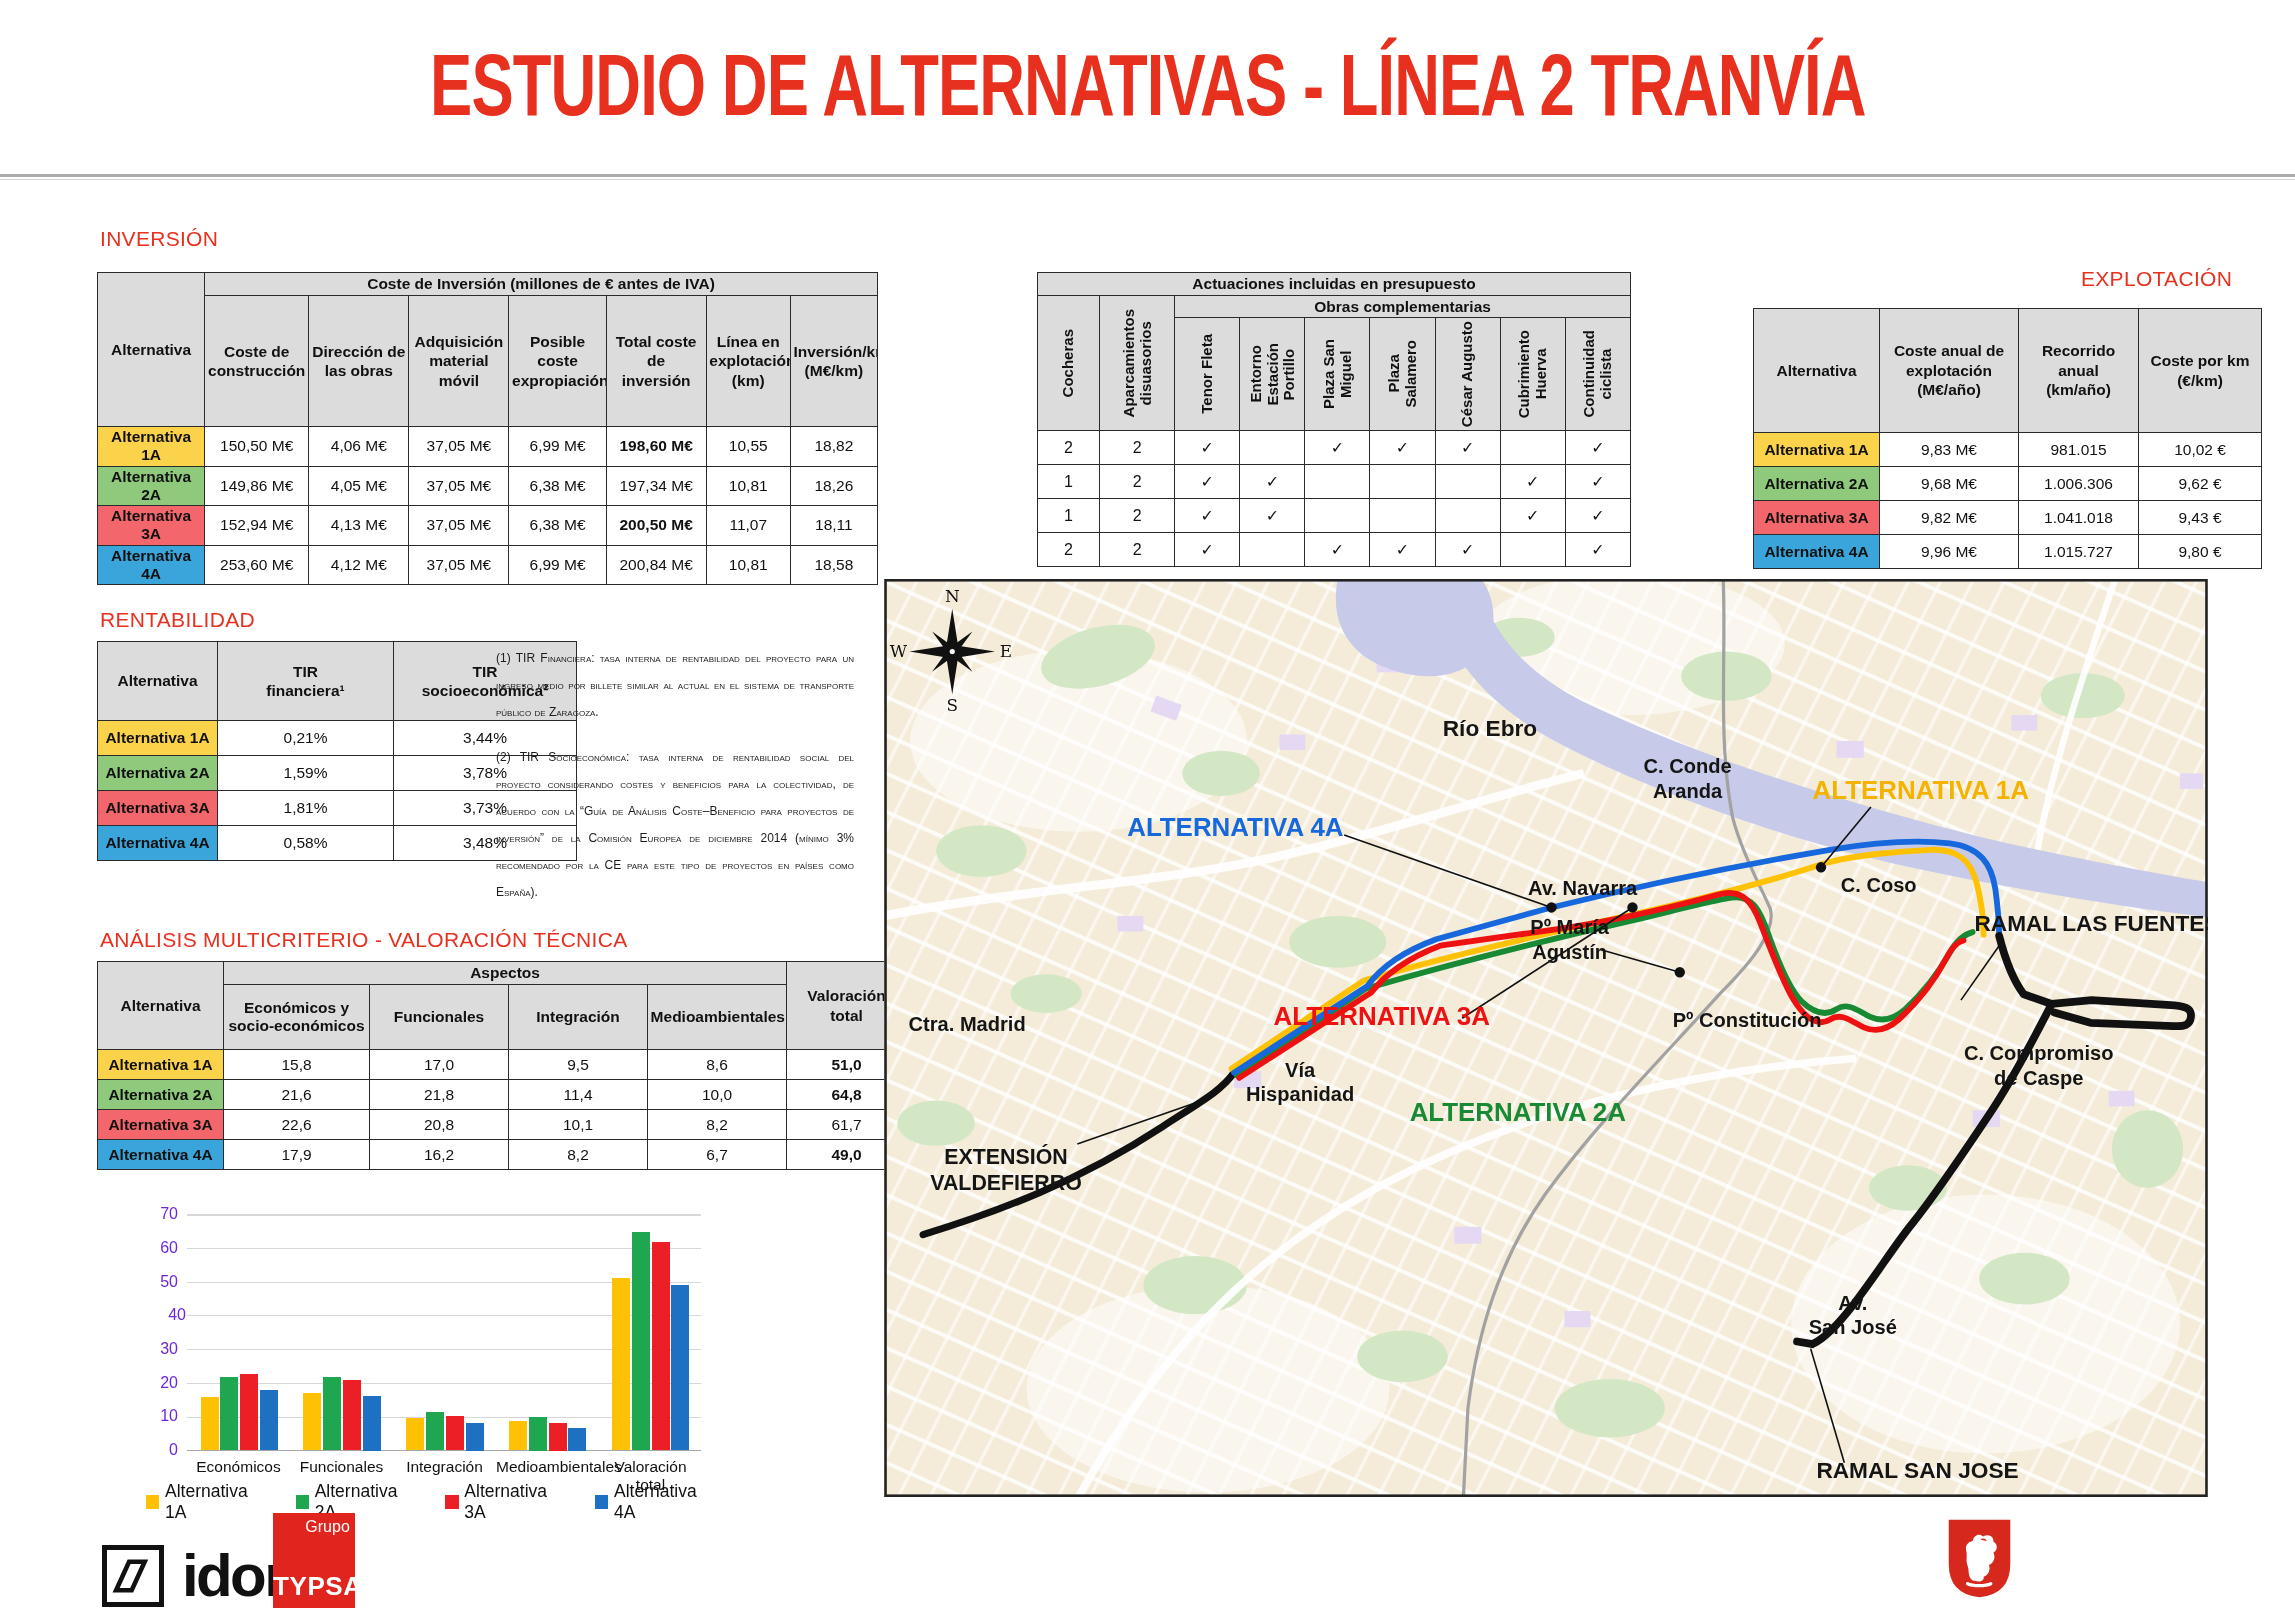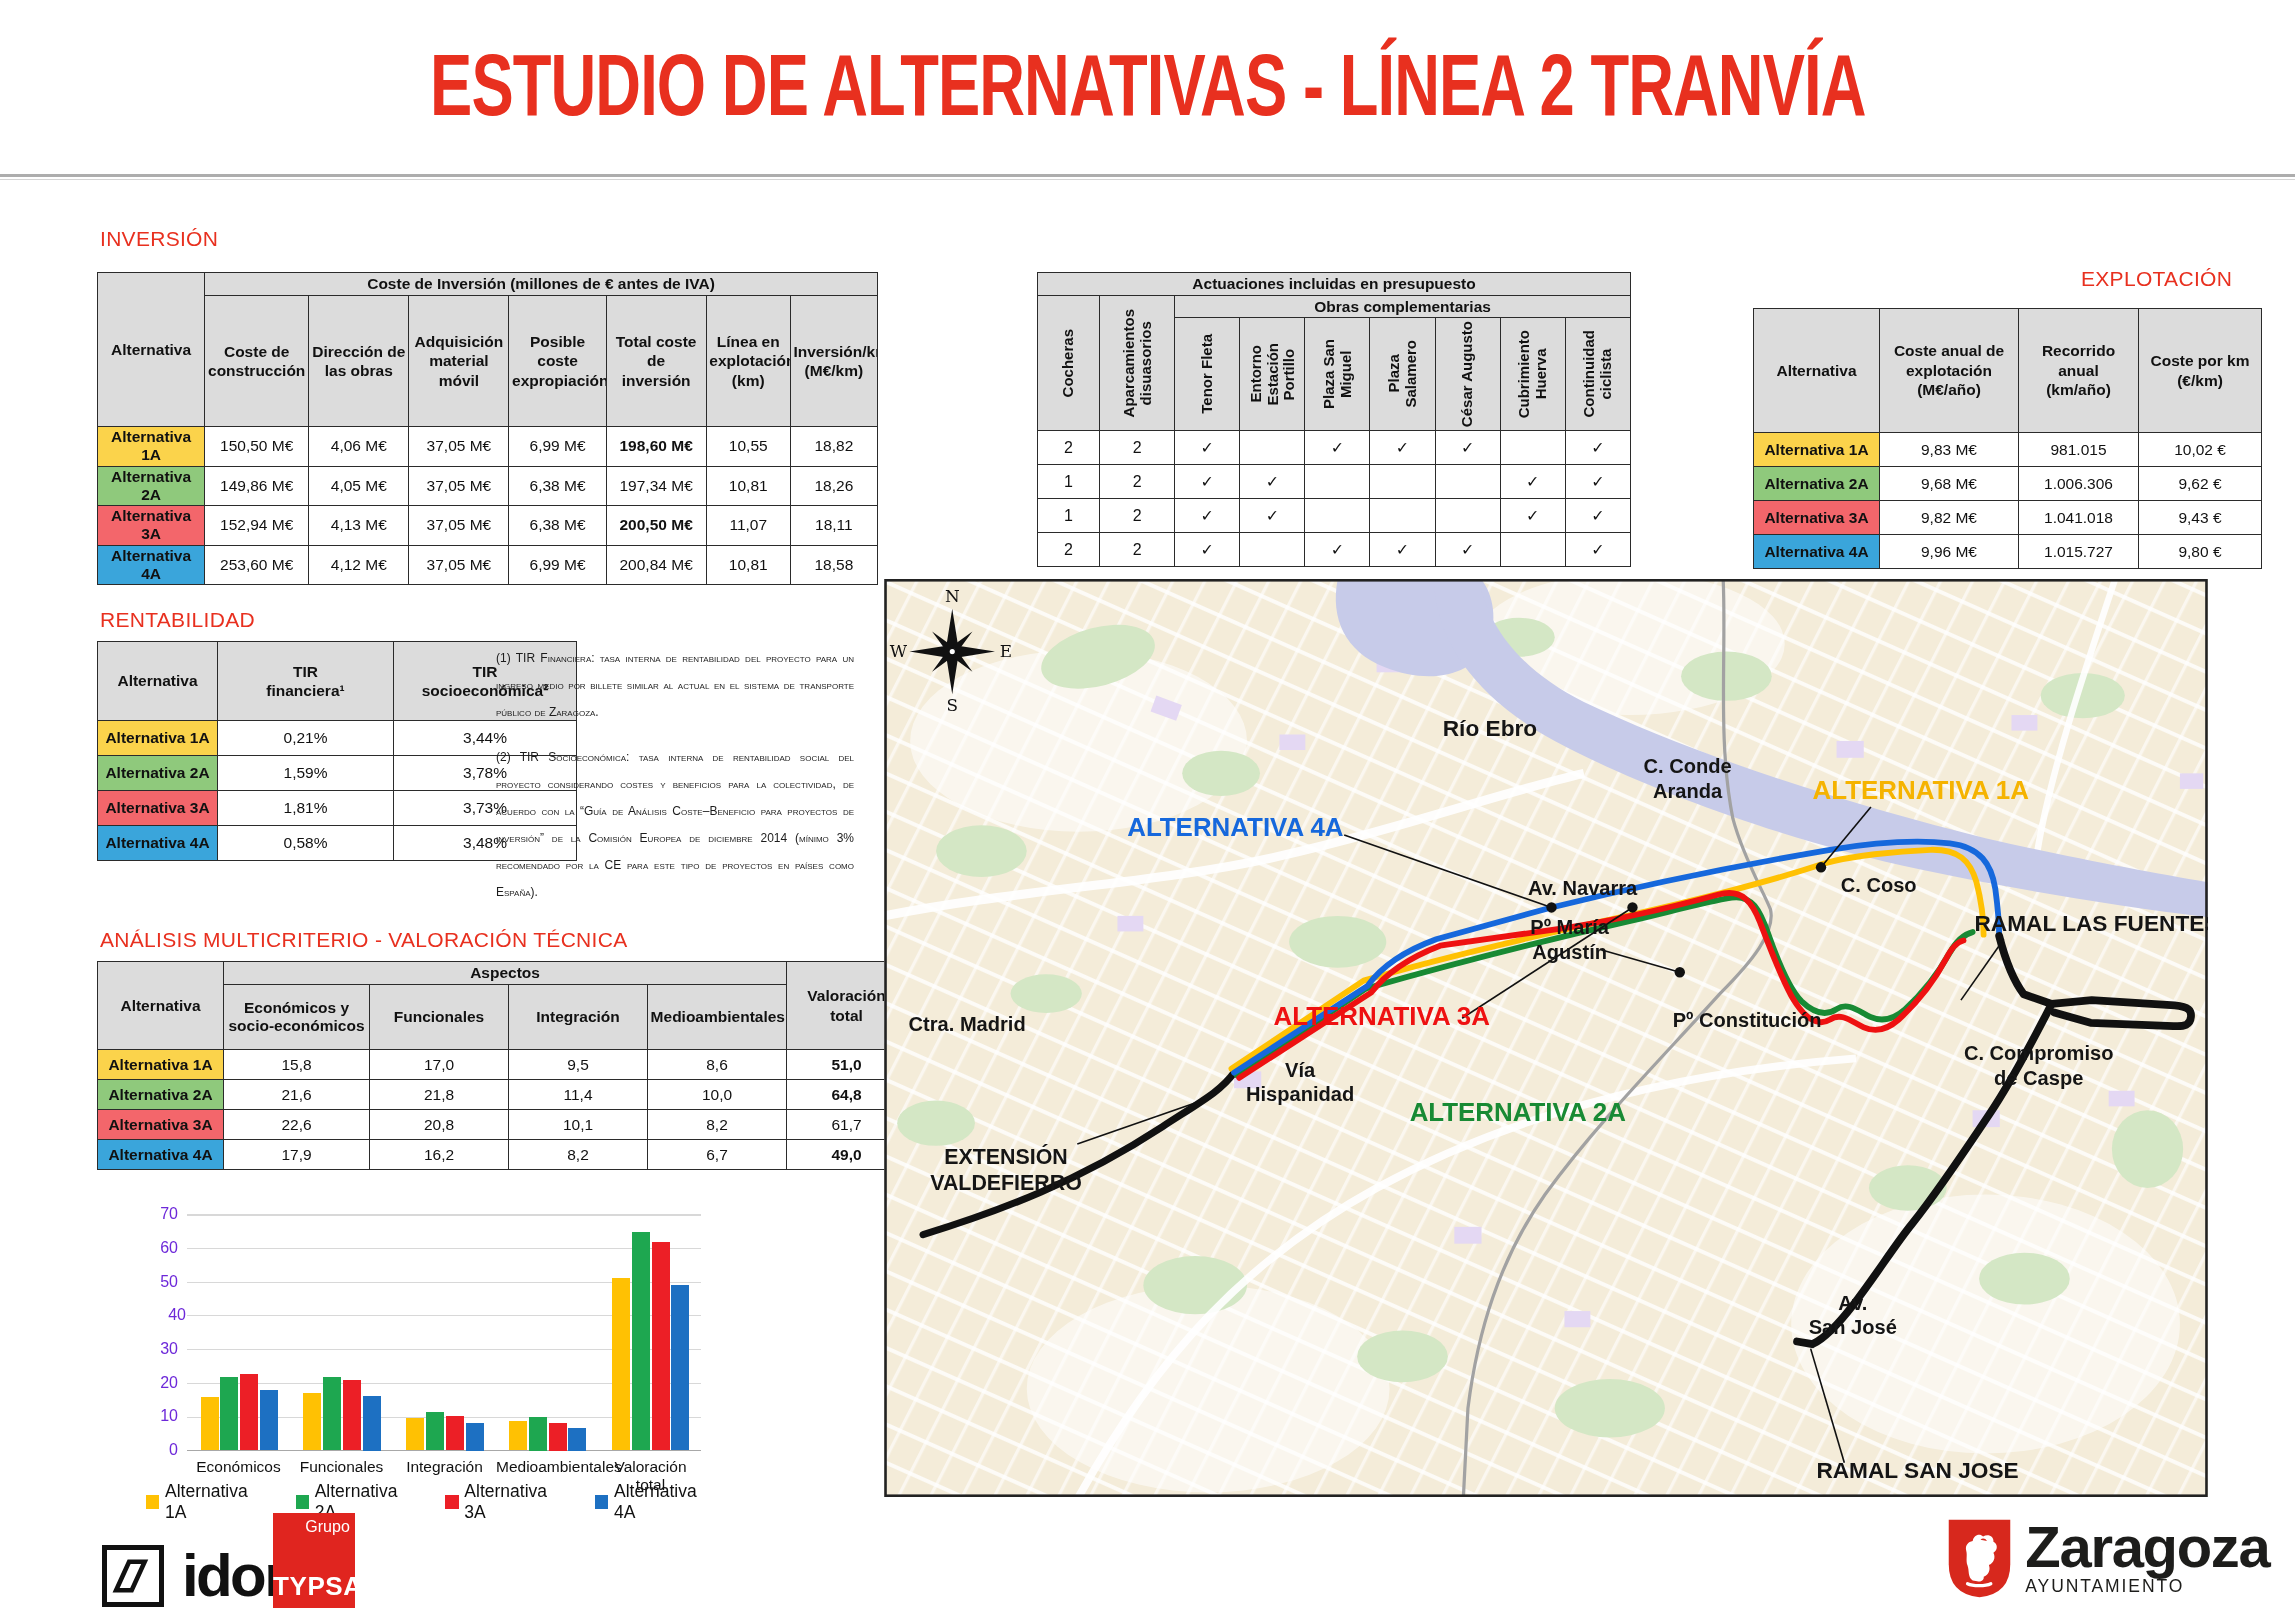--- a/index.html
+++ b/index.html
@@ -590,20 +590,16 @@
   <div class="typsa">
     <div class="grupo">Grupo</div>
     <div class="name">TYPSA</div>
   </div>
   <div class="zgz">
     <svg width="63" height="79" viewBox="0 0 97 122">
       <path d="M1,1 H96 V70 Q96,116 48.5,121 Q1,116 1,70 Z" fill="#D7281D"></path>
       <path d="M38,95 C30,90 33,80 30,72 C27,64 30,56 28,49 C26,41 31,35 38,34 C39,26 48,21 54,27 C62,22 71,27 70,35 C77,38 77,48 70,52 C74,60 70,68 63,71 C66,79 62,87 55,89 C56,94 50,98 45,96 Z M60,34 C58,30 53,29 50,32 Z" fill="#ffffff"></path>
       <path d="M30,100 C38,104 58,104 66,100" stroke="#ffffff" stroke-width="5" fill="none" stroke-linecap="round"></path>
     </svg>
-    <div class="text">
-      <div class="big">Zaragoza</div>
-      <div class="small">AYUNTAMIENTO</div>
-    </div>
   </div>
 
 </div>
 
 
 </body></html>

